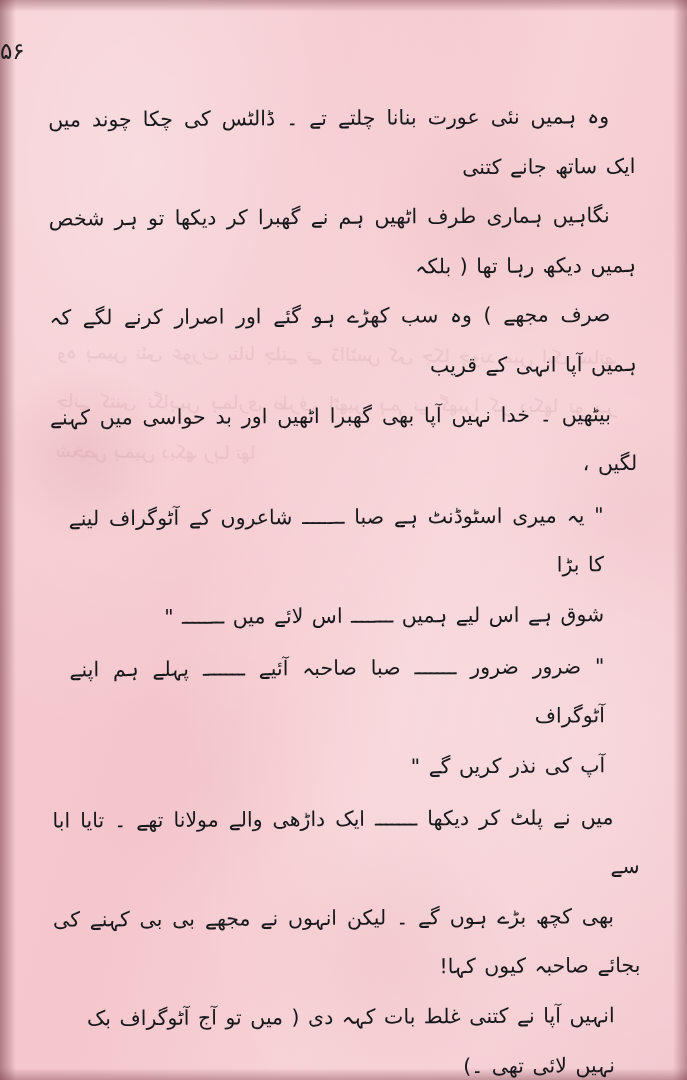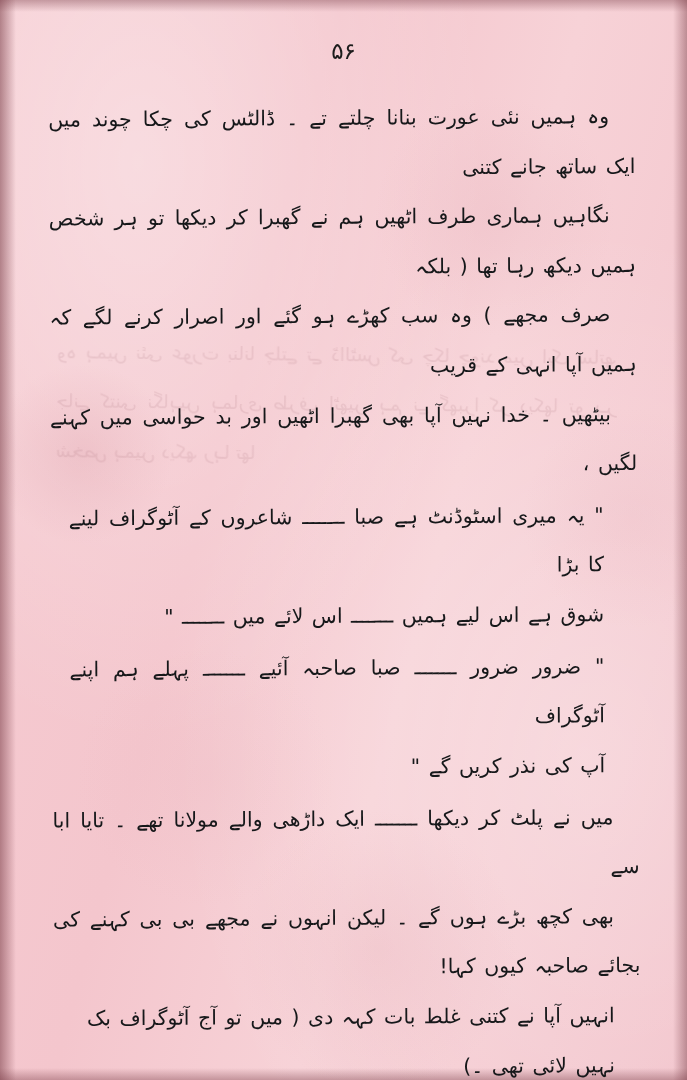--- a/index.html
+++ b/index.html
@@ -80,21 +80,21 @@
   .edge-bottom {
     left: 0; right: 0; bottom: 0; height: 12px;
     background: linear-gradient(to top, rgba(120,60,70,0.40), rgba(120,60,70,0.0));
   }
 
   .page-number {
     position: absolute;
     top: 38px;
     left: 0;
     width: 100%;
-    text-align: center;
+    text-align: left;
     font-size: 23px;
     color: #1c1c1c;
     letter-spacing: 1px;
     font-family: "DejaVu Sans", sans-serif;
   }
 
   .text-body {
     position: absolute;
     top: 92px;
     right: 52px;

